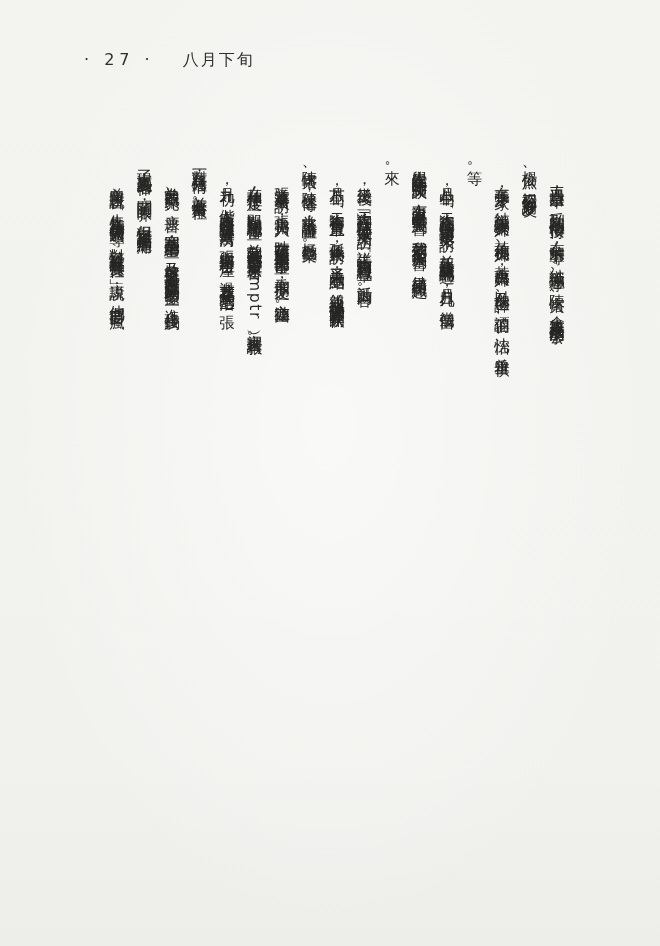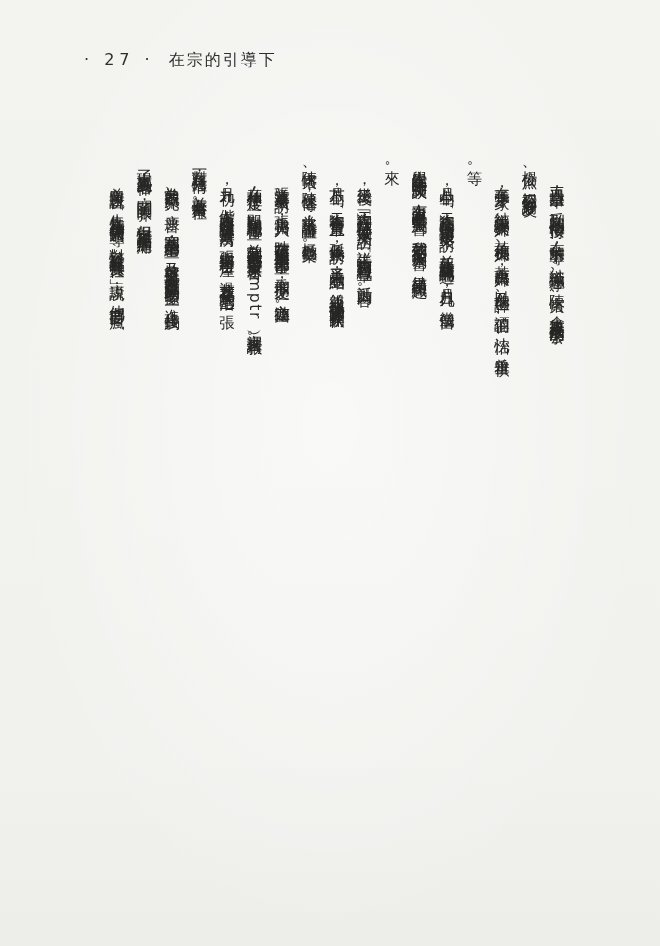--- a/index.html
+++ b/index.html
@@ -25,21 +25,21 @@
     position: absolute;
     left: 84px;
     top: 50px;
     font-size: 16px;
     color: #2e2e2c;
     letter-spacing: 2px;
     white-space: nowrap;
   }
   .running-head .page-marker {
     letter-spacing: 5px;
-    margin-right: 14px;
+    margin-right: 28px;
   }
   .textblock {
     position: absolute;
     top: 158px;
     right: 90px;
     height: 748px;
     writing-mode: vertical-rl;
     text-orientation: mixed;
     color: #262624;
     font-size: 15.5px;
@@ -53,21 +53,21 @@
   .col.indent {
     text-indent: 17px;     
   }
 </style>
 </head>
 <body>
 
 <div class="paper"></div>
 
 <div class="running-head">
-  <span class="page-marker">· 27 ·</span><span>在宗的引導下</span>
+  <span class="page-marker">· 27 ·</span><span>八月下旬</span>
 </div>
 
 <div class="textblock">
   <div class="col indent">再遇宗白華，受到宗的熱情接待。在宗的引導下，結識徐志摩、陳寅恪、俞大維及楊度的兩公子</div>
   <div class="col">楊公庶、楊公召等許多朋友。</div>
   <div class="col indent">在張季才家，結識朱家驊夫婦、黃伯樵夫婦、黃應白夫婦，以及胡世譯、譚伯羽、沈怡、曾垂祺</div>
   <div class="col">等。</div>
   <div class="col indent">八月中旬，「天狗會」的特使謝壽康（項彭）來訪，並報告該會組織的經過；八月九日，幾個留</div>
   <div class="col">學生在巴黎咖啡館談天，有人説上海既然有「天馬會」，我們何不來個「天狗會」？結果便組織起</div>
   <div class="col">來。</div>

